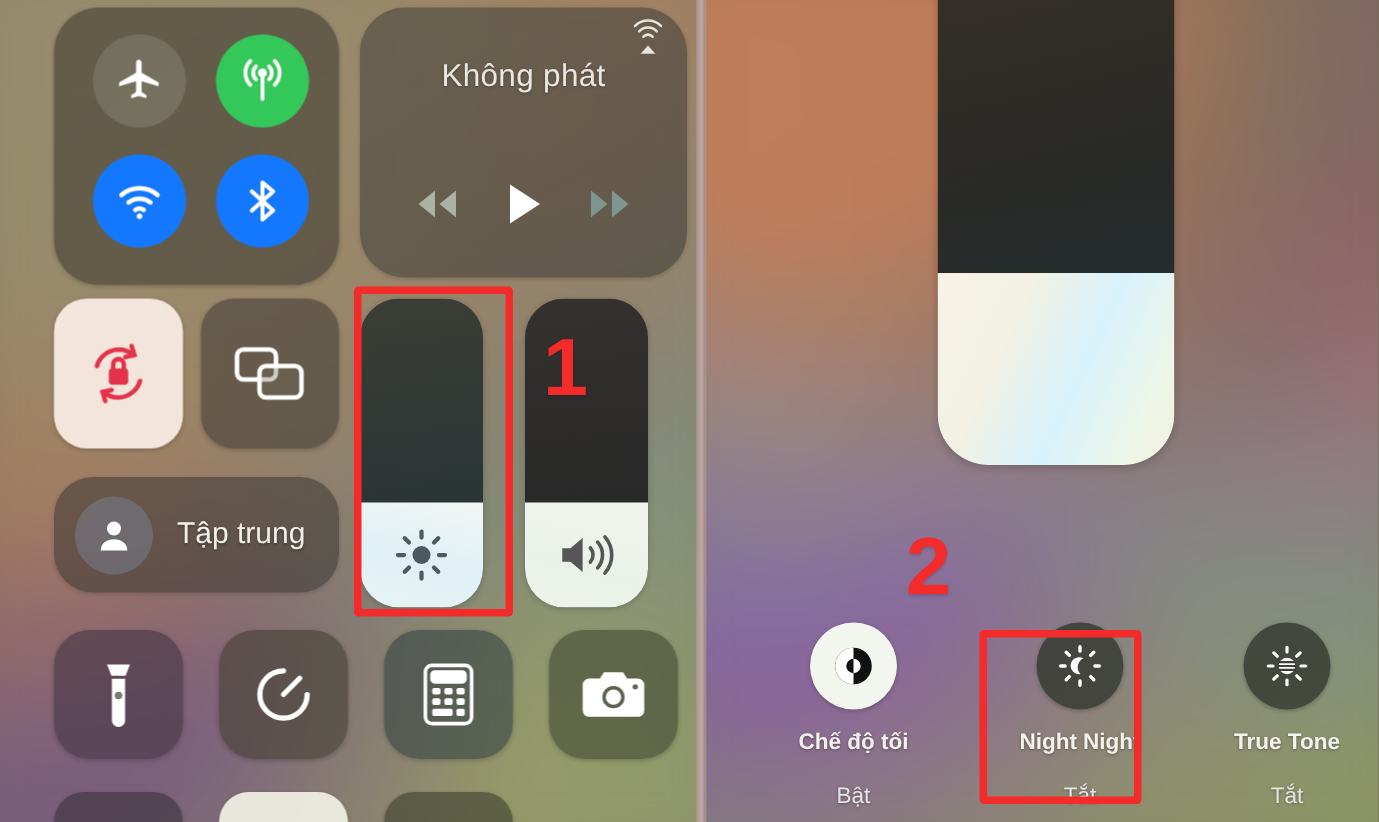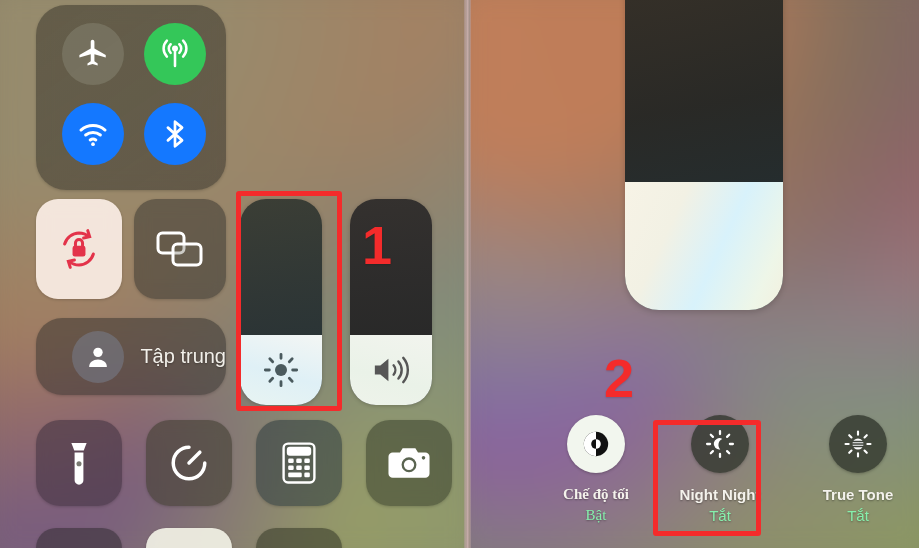--- a/index.html
+++ b/index.html
@@ -76,21 +76,21 @@
   #airplay-icon { position:absolute; right:12px; top:6px; width:28px; height:28px; }
   #media-title { position:absolute; left:0; right:0; top:34px; text-align:center;
     color:#e9e7e0; font-size:21px; letter-spacing:.2px; text-shadow:0 1px 2px rgba(0,0,0,.3); }
   #media-controls { position:absolute; left:0; right:0; top:108px; height:46px;
     display:flex; align-items:center; justify-content:space-around; padding:0 22px; }
 
   
   #tile-rotation { left:36px;  top:199px; width:86px; height:100px; }
   #tile-mirror   { left:134px; top:199px; width:92px; height:100px; }
   #tile-focus    { left:36px;  top:318px; width:190px; height:77px; border-radius:26px;
-    justify-content:flex-end; padding-left:14px; }
+    justify-content:flex-start; padding-left:14px; }
   #focus-circle { width:52px; height:52px; border-radius:50%;
     background:rgba(120,126,140,.55); display:flex; align-items:center; justify-content:center; }
   #focus-label { color:#f2f0ea; font-size:20px; margin-left:16px;
     text-shadow:0 1px 2px rgba(0,0,0,.3); }
 
   
   .util { top:420px; width:86px; height:86px; border-radius:24px; }
   #util-flashlight { left:36px;  background:rgba(62,48,62,.55); }
   #util-timer      { left:146px; background:rgba(60,58,44,.55); }
   #util-calculator { left:256px; background:rgba(44,58,62,.55); }
@@ -124,31 +124,31 @@
   #slider-expanded { position:absolute; left:155px; top:-60px; width:158px; height:370px;
     border-radius:0 0 34px 34px; overflow:hidden; box-shadow:0 2px 6px rgba(0,0,0,.18); }
   #slider-expanded .track { position:absolute; inset:0;
     background:linear-gradient(170deg,rgba(50,46,38,.95) 0%, rgba(36,38,36,.96) 45%, rgba(26,46,54,.95) 100%); }
   #slider-expanded .fill { position:absolute; left:0; right:0; bottom:0; height:128px;
     background:linear-gradient(115deg,#f7f3e6 0%, #f2f1e4 30%, #d8f2fb 58%, #eef6e8 85%, #f3f0de 100%); }
 
   
   .disp-opt { position:absolute; top:415px; width:108px; display:flex;
     flex-direction:column; align-items:center; }
-  #opt-dark  { left:72px;font-family:Liberation Serif, serif; }
+  #opt-dark  { left:45px; }
   #opt-night { left:196px; }
   #opt-tone  { left:334px; }
   .disp-circle { width:58px; height:58px; border-radius:50%;
     display:flex; align-items:center; justify-content:center;
     box-shadow:0 1px 3px rgba(0,0,0,.25); }
   .disp-circle.on  { background:#f2f6ee; }
   .disp-circle.off { background:rgba(48,52,44,.78); }
   .disp-name  { margin-top:13px; color:#f4f2ec; font-size:15px; font-weight:bold;
     text-shadow:0 1px 2px rgba(0,0,0,.35); white-space:nowrap; }
-  .disp-state { margin-top:4px; color:#86efac; font-size:15px;
+  .disp-state { margin-top:19px; color:#e5e5e5; font-size:15px;
     text-shadow:0 1px 2px rgba(0,0,0,.35); }
 
   
   .anno-box { position:absolute; border:5px solid #f42b2b; border-radius:3px;
     pointer-events:none; }
   #anno-box-1 { left:236px; top:191px; width:106px; height:220px; }
   #anno-box-2 { left:653px; top:420px; width:108px; height:116px; }
   .anno-num { position:absolute; color:#f42b2b; font-size:54px; font-weight:bold;
     font-family:"Liberation Sans", sans-serif; line-height:1; text-shadow:0 1px 2px rgba(0,0,0,.15); }
   #anno-num-1 { left:362px; top:218px; }
@@ -194,20 +194,48 @@
       </div>
       <div class="conn-btn" id="btn-bt">
         <span>
           <svg width="34" height="34" viewBox="0 0 24 24" fill="none" stroke="#ffffff" stroke-width="1.9" stroke-linejoin="round" stroke-linecap="round">
             <path d="M7 7.5l10 9-5 4.2V3.3l5 4.2-10 9"></path>
           </svg>
         </span>
       </div>
     </div>
 
+    <div class="tile" id="media-card">
+      <div id="airplay-icon">
+        <svg width="28" height="28" viewBox="0 0 24 24" fill="none" stroke="#e6e4dc" stroke-width="1.5" stroke-linecap="round">
+          <path d="M12 16.5l-4.2 4.8h8.4z" fill="#e6e4dc" stroke="none"></path>
+          <path d="M9.3 11.6a3.6 3.6 0 015.4 0"></path>
+          <path d="M6.9 8.5a7 7 0 0110.2 0"></path>
+          <path d="M4.6 5.4a10.4 10.4 0 0114.8 0"></path>
+        </svg>
+      </div>
+      <div id="media-title">Không phát</div>
+      <div id="media-controls">
+        <span>
+          <svg width="34" height="26" viewBox="0 0 34 26" fill="#a9b2a4">
+            <path d="M15 4v18L4 13zM29 4v18L18 13z"></path>
+          </svg>
+        </span>
+        <span>
+          <svg width="30" height="32" viewBox="0 0 30 32" fill="#ffffff">
+            <path d="M6 3l20 13L6 29z"></path>
+          </svg>
+        </span>
+        <span>
+          <svg width="34" height="26" viewBox="0 0 34 26" fill="#7f9690">
+            <path d="M5 4l11 9-11 9zM19 4l11 9-11 9z"></path>
+          </svg>
+        </span>
+      </div>
+    </div>
 
     <div class="tile light" id="tile-rotation">
       <span>
         <svg width="50" height="50" viewBox="0 0 24 24" fill="none" stroke="#e3334a" stroke-width="1.45" stroke-linecap="round">
           <path d="M5.1 9.6A7.4 7.4 0 0112 4.3c1.8 0 3.4.6 4.6 1.7"></path>
           <path d="M18.9 14.4A7.4 7.4 0 0112 19.7c-1.8 0-3.4-.6-4.6-1.7"></path>
           <path d="M16.2 3.2l.9 2.9-2.9.6M7.8 20.8l-.9-2.9 2.9-.6"></path>
           <rect x="8.9" y="10.4" width="6.2" height="5.2" rx="1.1" fill="#e3334a" stroke="none"></rect>
           <path d="M10.3 10.4V9.1a1.7 1.7 0 013.4 0v1.3"></path>
         </svg>

